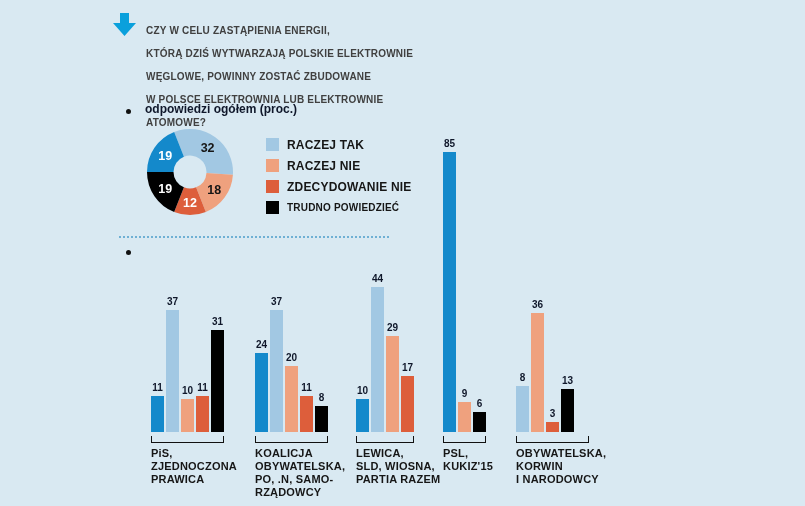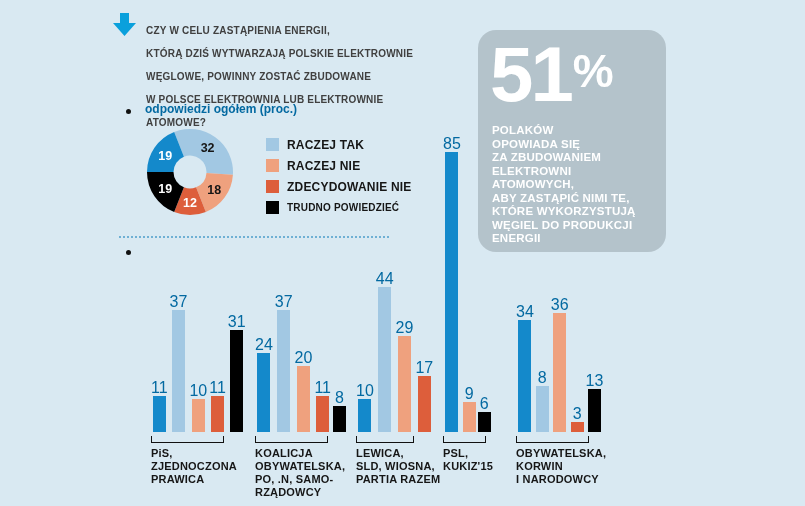--- a/index.html
+++ b/index.html
@@ -5,21 +5,21 @@
   html,body{margin:0;padding:0;}
   body{font-family:"Liberation Sans","DejaVu Sans",sans-serif;}
   .canvas{position:relative;width:805px;height:506px;background:#d9e9f2;overflow:hidden;}
 
   .arrow-icon{position:absolute;left:111px;top:11px;width:27px;height:27px;}
 
   .title{position:absolute;left:146px;top:19px;width:330px;
          font-size:10px;font-weight:bold;line-height:23px;color:#404040;
          letter-spacing:.2px;white-space:pre-line;}
 
-  .bullet{position:absolute;display:flex;align-items:center;color:#0369a1;
+  .bullet{position:absolute;display:flex;align-items:center;color:#0f172a;
           font-size:12px;font-weight:bold;line-height:13.5px;}
   .bullet .dot{width:5px;height:5px;border-radius:50%;background:#111;margin:4px 14px 0 0;flex:0 0 auto;}
   .bullet-1{left:126px;top:103px;}
   .bullet-2{left:126px;top:246px;width:230px;}
   .bullet .bullet-text{white-space:pre-line;font-weight:bold;}
 
   .donut-wrap{position:absolute;left:135px;top:117px;width:110px;height:110px;}
   .donut-wrap svg{display:block;width:110px;height:110px;}
 
   .legend{position:absolute;left:266px;top:134px;}
@@ -42,21 +42,21 @@
 
   .party-chart{position:absolute;left:0;top:0;width:805px;height:506px;pointer-events:none;}
   .bar-group{position:absolute;top:0;bottom:0;}
   .bar-group:nth-of-type(1){left:151px;}
   .bar-group:nth-of-type(2){left:255px;}
   .bar-group:nth-of-type(3){left:356px;}
   .bar-group:nth-of-type(4){left:443px;}
   .bar-group:nth-of-type(5){left:516px;}
   .bars{position:absolute;left:0;bottom:74px;display:flex;align-items:flex-end;gap:2px;}
   .bar-item{display:flex;flex-direction:column;align-items:center;}
-  .bar-value{font-size:16px;font-weight:normal;color:#0369a1;margin-bottom:2px;line-height:12px;}
+  .bar-value{font-size:10px;font-weight:bold;color:#0f172a;margin-bottom:2px;line-height:12px;}
   .bar{width:13px;}
   .bracket{position:absolute;left:0;top:436px;height:6px;
            border-left:1.2px solid #111;border-right:1.2px solid #111;border-bottom:1.2px solid #111;}
   .group-label{position:absolute;left:0;top:447px;font-size:11px;font-weight:bold;
                line-height:13px;color:#161616;letter-spacing:.2px;white-space:pre;}
 </style>
 </head>
 <body>
 
 <div class="canvas">
@@ -105,34 +105,20 @@
         <span class="legend-label">ZDECYDOWANIE NIE</span>
       </div>
       <div class="legend-item">
         <span class="legend-swatch" style="background: rgb(0, 0, 0);"></span>
         <span class="legend-label small">TRUDNO POWIEDZIEĆ</span>
       </div>
     </div>
 
   <div class="dotted-line"></div>
 
-  <div class="highlight-box">
-    <div class="big-stat">
-      <span>51</span><span class="pct">%</span>
-    </div>
-    <div class="highlight-text">POLAKÓW
-OPOWIADA SIĘ
-ZA ZBUDOWANIEM
-ELEKTROWNI
-ATOMOWYCH,
-ABY ZASTĄPIĆ NIMI TE,
-KTÓRE WYKORZYSTUJĄ
-WĘGIEL DO PRODUKCJI
-ENERGII</div>
-  </div>
 
   <div class="bullet bullet-2">
     <span class="dot"></span>
   </div>
 
   <div class="party-chart">
     <div class="bar-group">
       <div class="bars">
           <div class="bar-item">
             <div class="bar-value">11</div>
@@ -228,24 +214,20 @@
             <div class="bar" style="height: 19.8px; background: rgb(0, 0, 0);"></div>
           </div>
         </div>
       <div class="bracket" style="width: 41px;"></div>
       <div class="group-label">PSL,
 KUKIZ'15</div>
     </div>
     <div class="bar-group">
       <div class="bars">
           <div class="bar-item">
-            <div class="bar-value">34</div>
-            <div class="bar" style="height: 112.2px; background: rgb(20, 137, 203);"></div>
-          </div>
-          <div class="bar-item">
             <div class="bar-value">8</div>
             <div class="bar" style="height: 46.2px; background: rgb(162, 200, 227);"></div>
           </div>
           <div class="bar-item">
             <div class="bar-value">36</div>
             <div class="bar" style="height: 118.8px; background: rgb(239, 161, 126);"></div>
           </div>
           <div class="bar-item">
             <div class="bar-value">3</div>
             <div class="bar" style="height: 9.9px; background: rgb(221, 94, 59);"></div>

